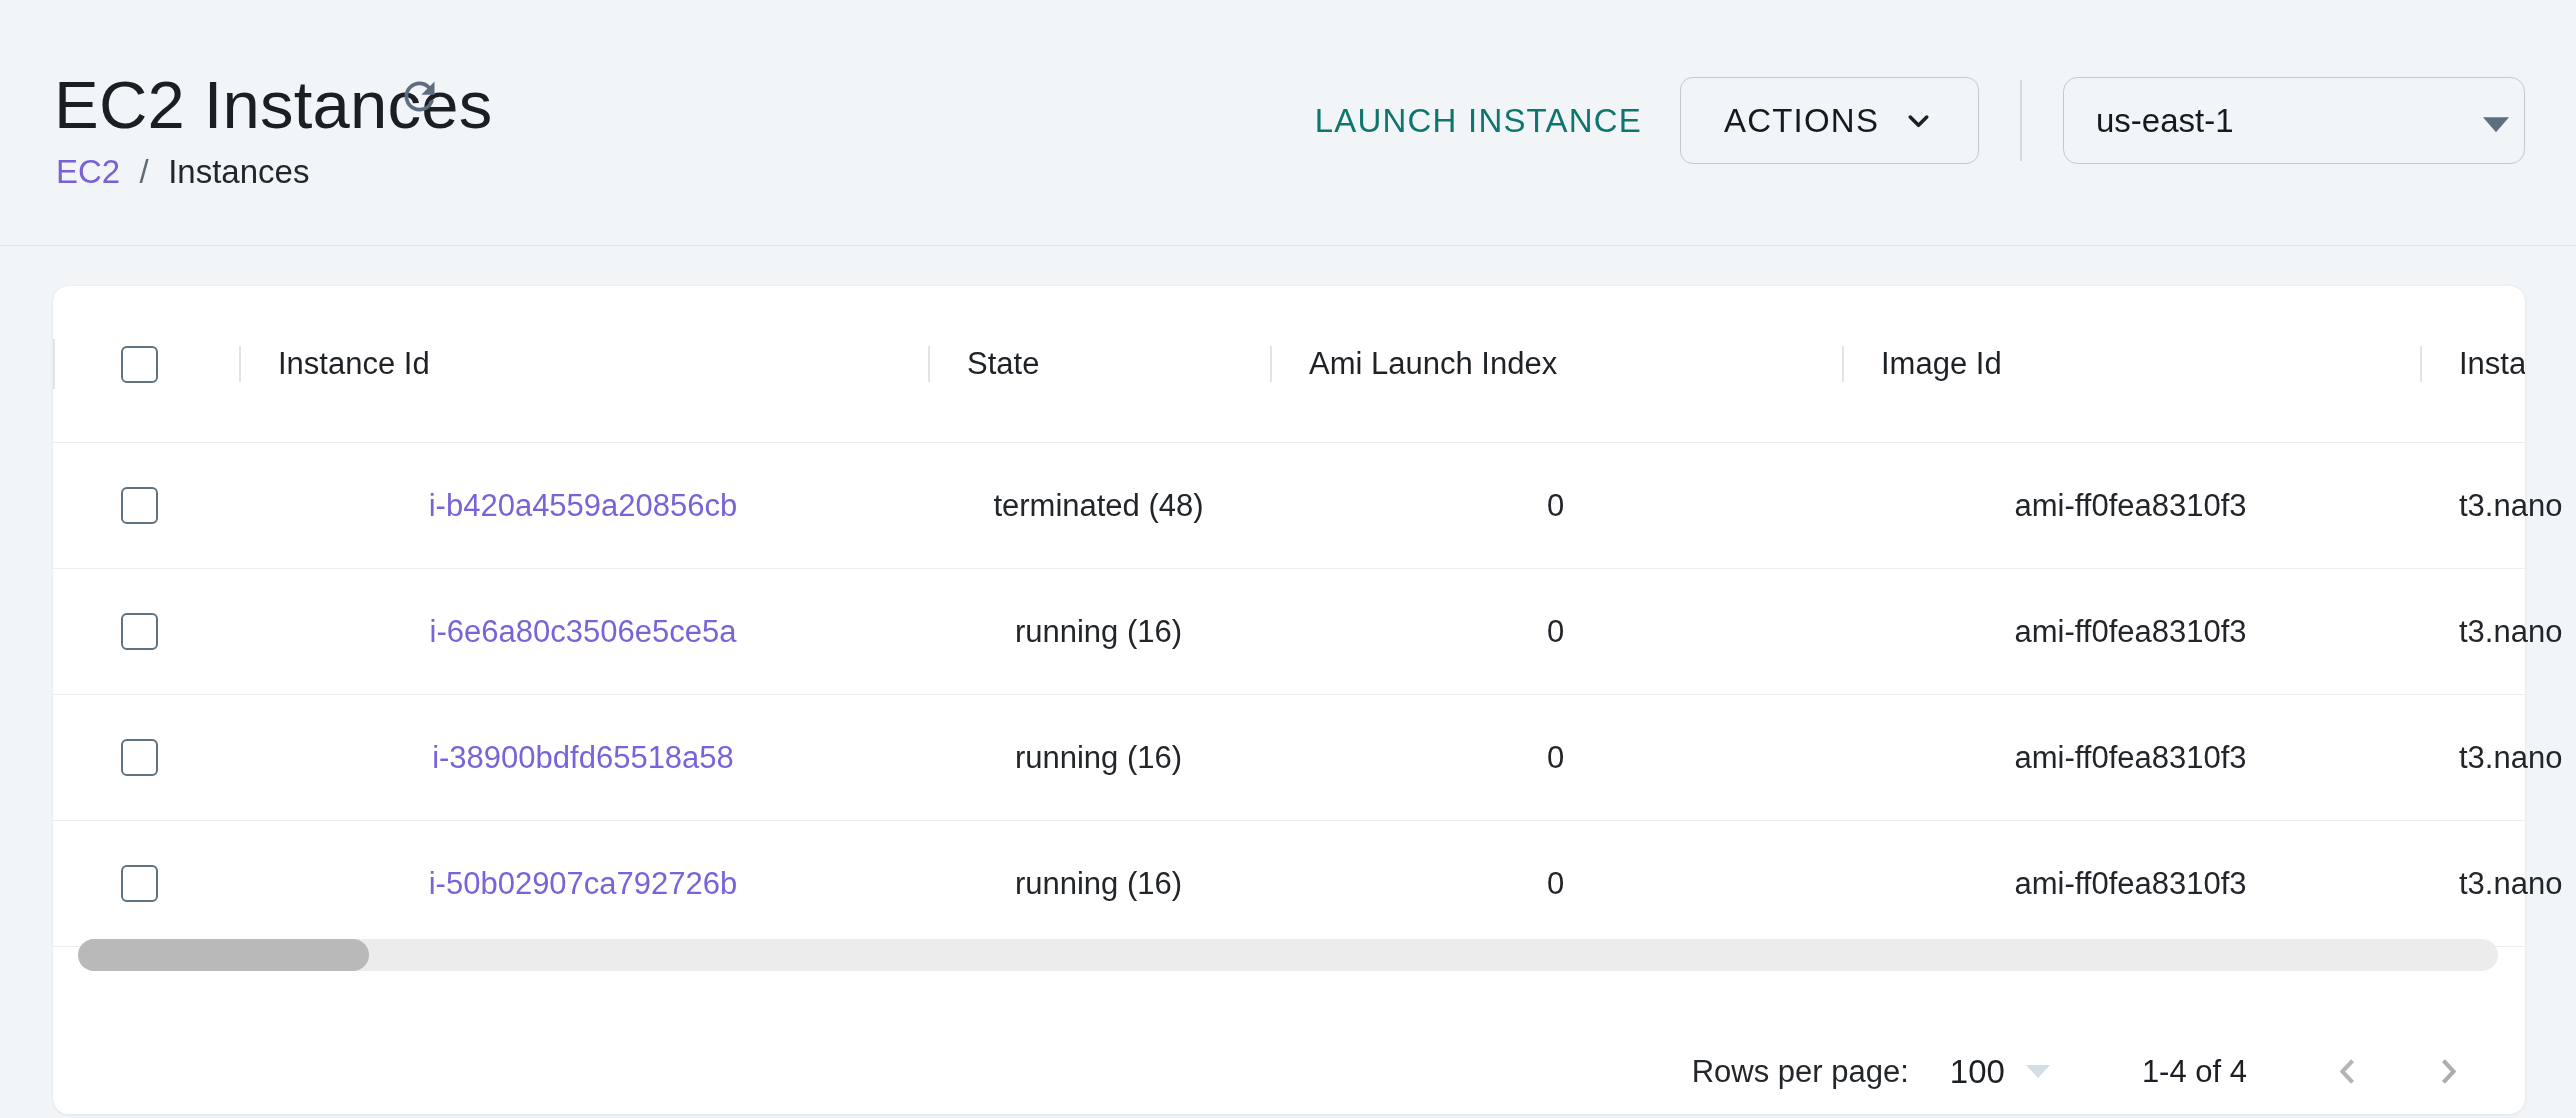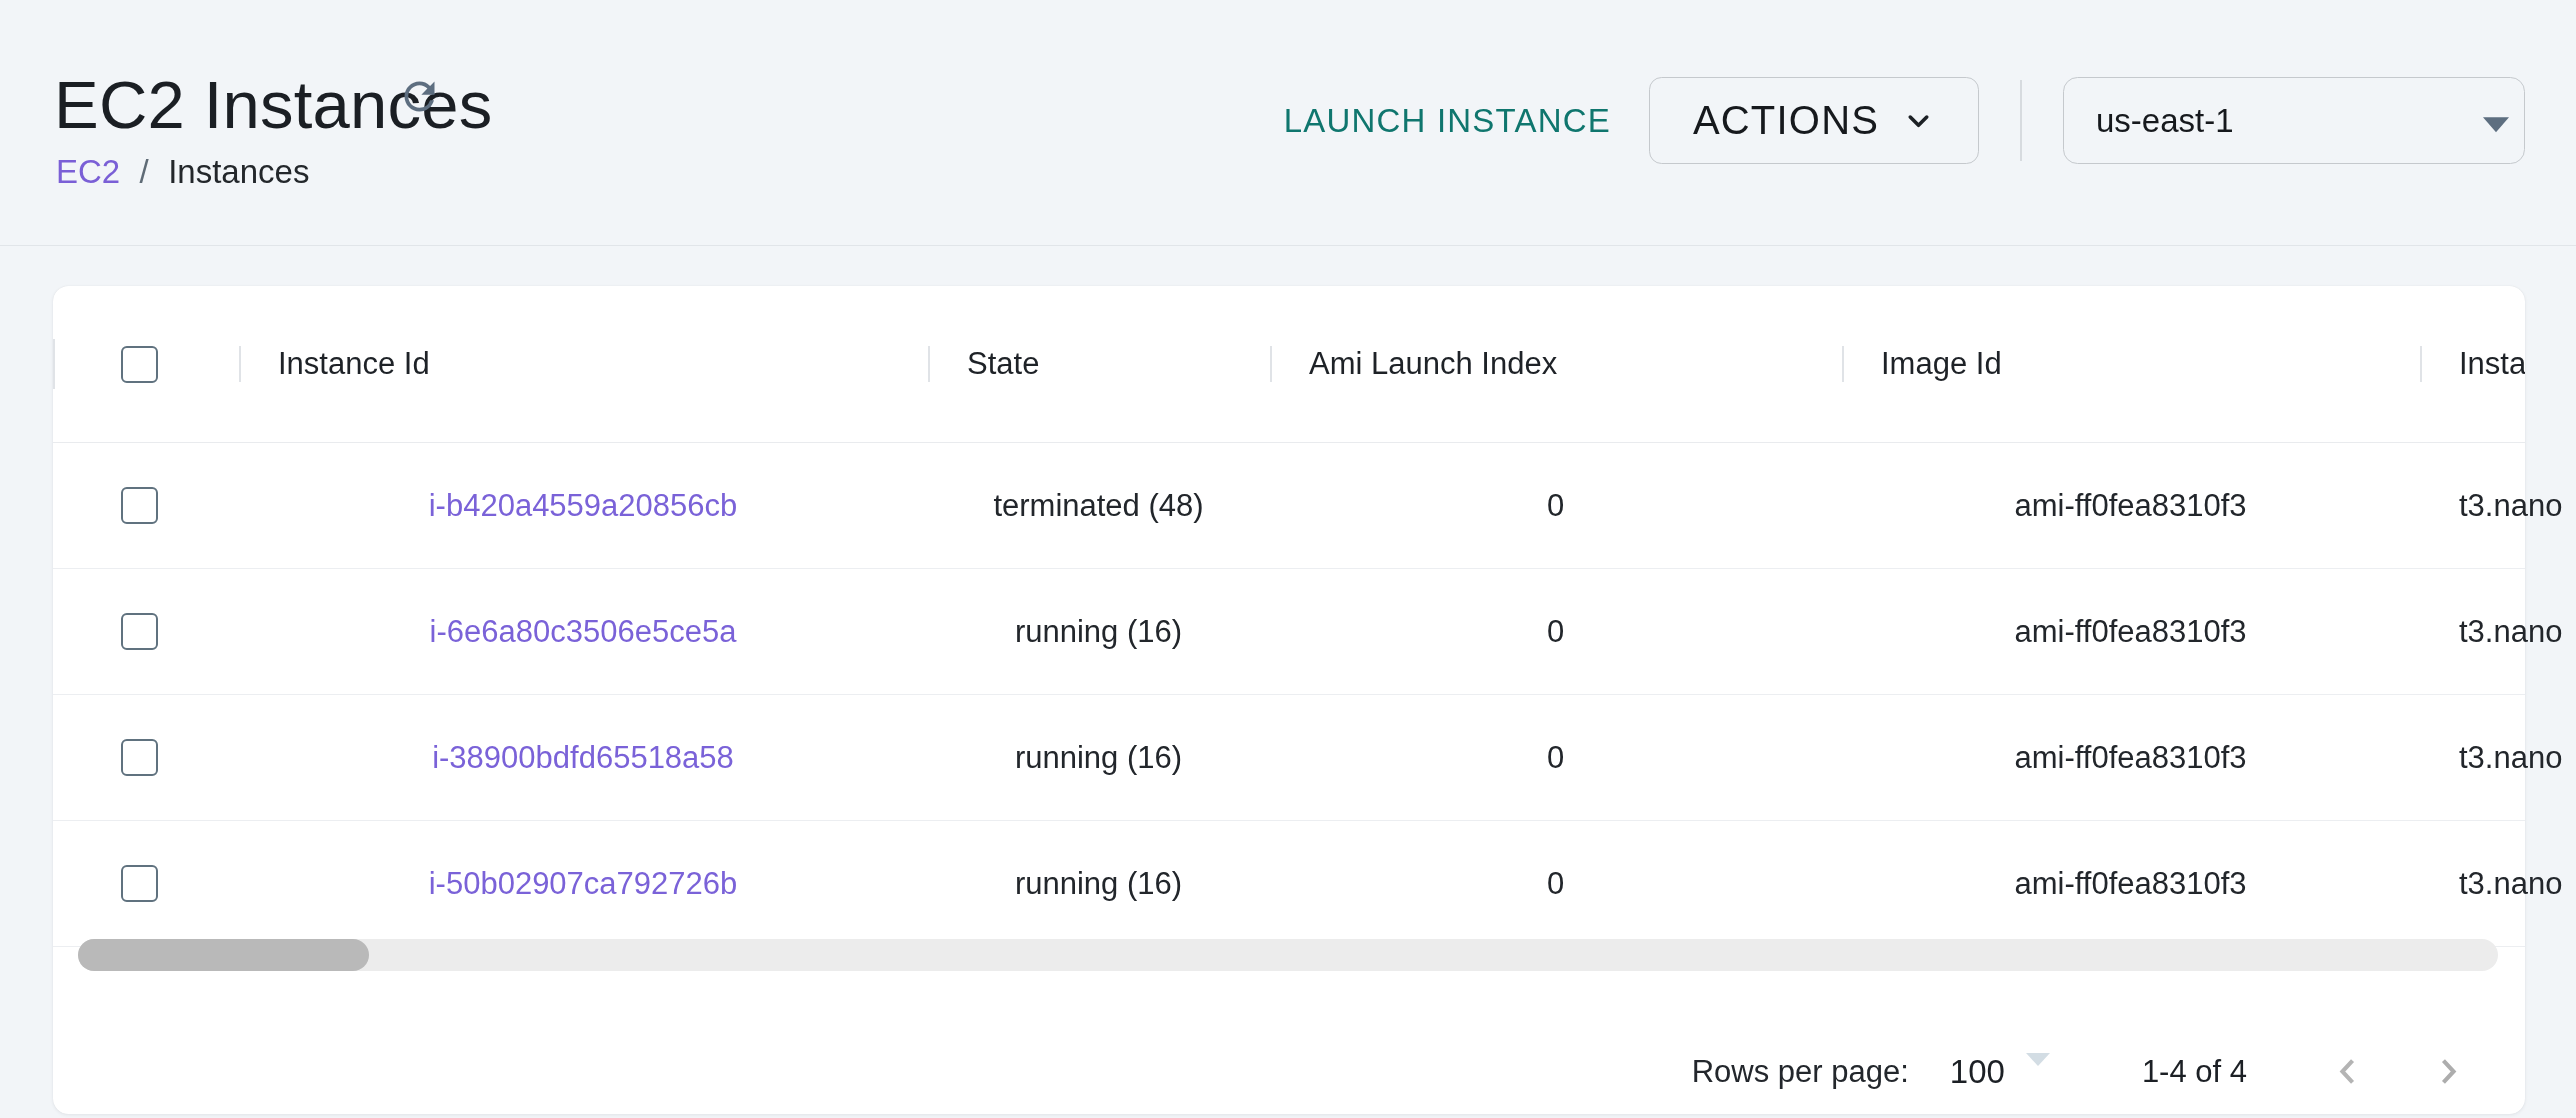--- a/index.html
+++ b/index.html
@@ -40,21 +40,21 @@
     font-family:"Liberation Sans", sans-serif;
     font-size:33px; font-weight:500; letter-spacing:1.2px; color:#0f766e;
     margin-right:38px;
   }
   .actions-btn {
     display:flex; align-items:center; gap:23px;
     height:87px; padding:0 43px;
     background:transparent; cursor:pointer;
     border:1.9px solid #c5c9cd; border-radius:12.6px;
     font-family:"Liberation Sans", sans-serif;
-    font-size:40px; font-weight:500; letter-spacing:1.2px; color:#16191d;
+    font-size:33px; font-weight:500; letter-spacing:1.2px; color:#16191d;
     margin-right:41px;
   }
   .vert-divider {
     width:1.9px; height:81px; background:#d7dbdf; margin-right:41px;
   }
   .region-select {
     position:relative;
     width:462px; height:87px;
     border:1.9px solid #c5c9cd; border-radius:14.5px;
     display:flex; align-items:center;
@@ -123,21 +123,21 @@
     width:291px; height:32px; border-radius:16.5px;
     background:#b9b9b9; cursor:grab;
   }
 
   
   .pagination {
     position:absolute; top:739px; right:54px; height:93px;
     display:flex; align-items:center;
   }
   .rpp-label { font-size:31px; color:#23272c; margin-right:41px; }
-  .rpp-select { display:flex; align-items:flex-start; cursor:pointer; }
+  .rpp-select { display:flex; align-items:center; cursor:pointer; }
   .rpp-value { font-size:33px; color:#1c2025; }
   .rpp-arrow {
     margin-left:21px;
     width:0; height:0;
     border-left:12.6px solid transparent; border-right:12.6px solid transparent;
     border-top:13.6px solid #d3dde4;
   }
   .range-label { font-size:31px; color:#1c2025; margin-left:92px; }
   .page-btn {
     width:46px; height:46px; border:none; background:transparent; cursor:pointer;

